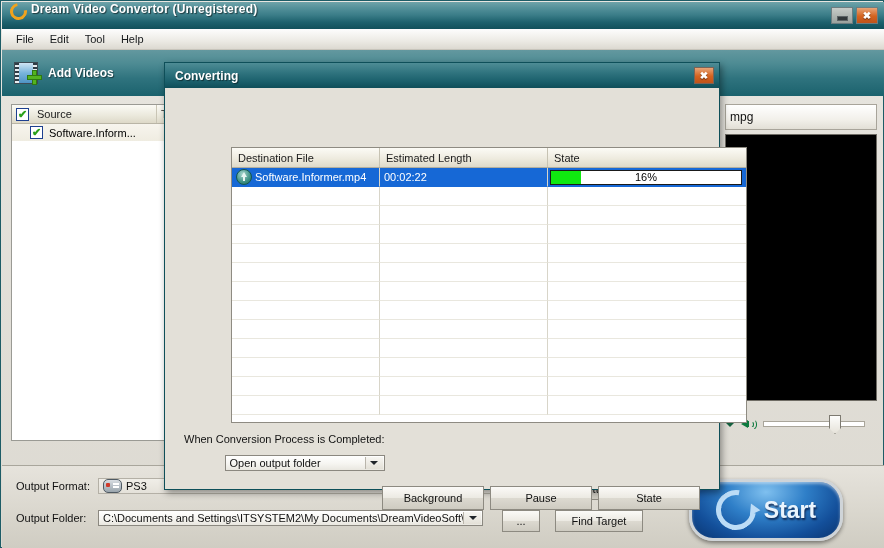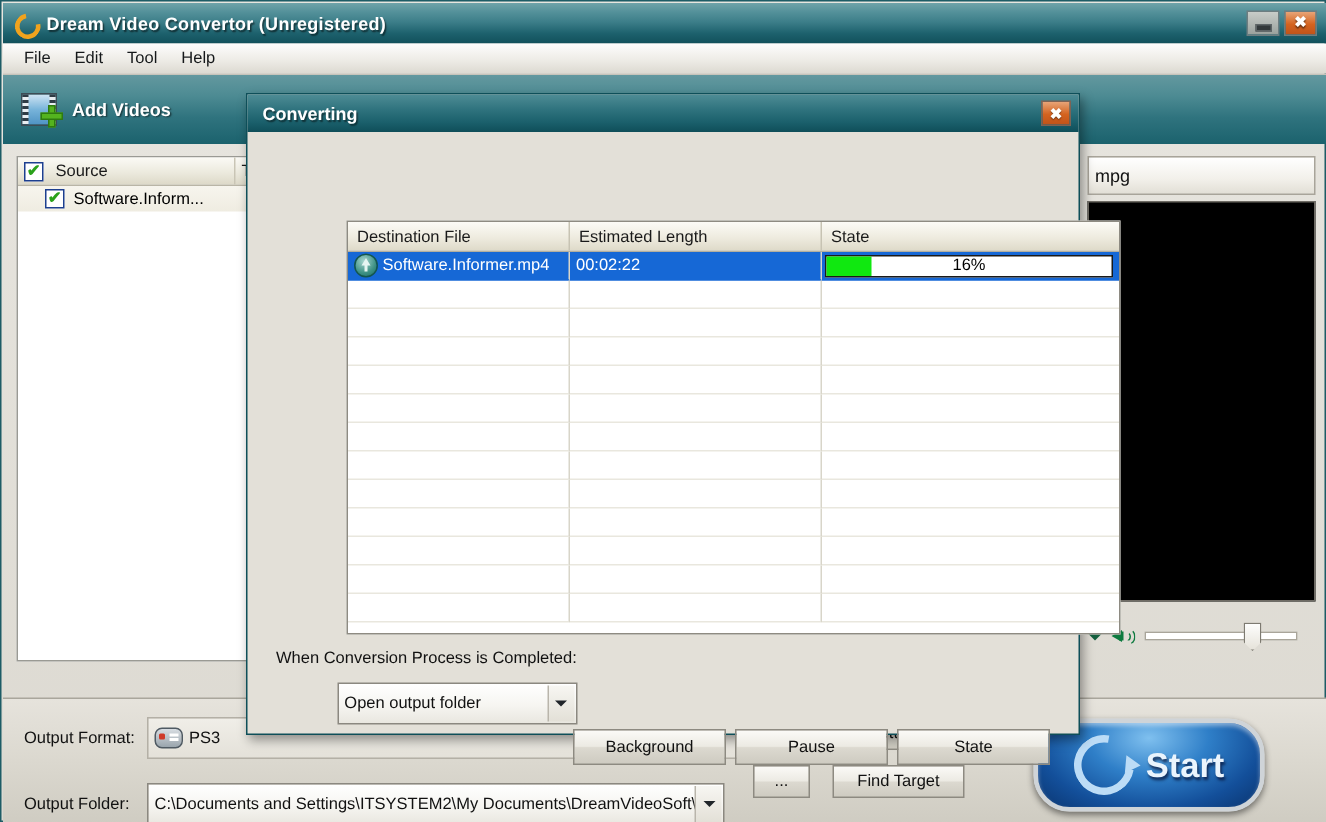--- a/index.html
+++ b/index.html
@@ -22,21 +22,21 @@
     width: 884px; height: 548px;
     box-sizing: border-box;
     border: 1px solid #1d5c66;
     background: linear-gradient(to bottom, #e8e6e0 0%, #dcd9d1 100%);
   }
   .titlebar {
     position: absolute; left: 1px; top: 1px;
     width: 882px; height: 27px;
     background: linear-gradient(to bottom,
         #6fa3a9 0%, #54919a 22%, #3b7d88 48%, #1d616d 75%, #11505b 100%);
-    display: flex; align-items: center;
+    display: flex; 
   }
   .title-logo {
     width: 16px; height: 16px; margin-left: 7px; margin-right: 6px;
     position: relative; flex: none;
   }
   .title-logo::before {
     content: ""; position: absolute; left: 1px; top: 1px;
     width: 11px; height: 11px; border-radius: 50%;
     border: 3px solid #f0a31e; border-top-color: transparent;
     transform: rotate(35deg);
@@ -214,21 +214,21 @@
 
   
   .bottom-bar {
     position: absolute; left: 1px; top: 464px; width: 882px; height: 83px;
     background: linear-gradient(to bottom, #e6e3dc 0%, #dbd8cf 50%, #cfccc2 100%);
     border-top: 1px solid #a9a69c;
   }
   .bb-row { position: absolute; display: flex; align-items: center; }
   .bb-label { font-size: 11px; color: #111; }
   .combo {
-    height: 28px; box-sizing: border-box;
+    height: 16px; box-sizing: border-box;
     background: linear-gradient(to bottom, #ffffff 0%, #f6f5f1 55%, #e9e7e0 100%);
     border: 1px solid #8b8880;
     display: flex; align-items: center; font-size: 11px; color: #111;
     position: relative; padding-left: 4px; overflow: hidden; white-space: nowrap;
   }
   .combo.flat {
     background: linear-gradient(to bottom,#f0eee8 0%, #e4e1d9 100%);
     border: 1px solid #b4b0a6;
   }
   .combo-arrow {
@@ -453,21 +453,21 @@
         <span class="bb-label" style="width:82px;">Output Format:</span>
         <span class="combo flat" style="width:430px;">
           <span class="gamepad"></span>
           <span>PS3</span>
           <span class="combo-arrow">
               <span class="caret-dn"></span>
             </span>
         </span>
       </div>
 
-      <div class="bb-row" style="left:14px; top:44px;margin-top:12px;">
+      <div class="bb-row" style="left:14px; top:44px;">
         <span class="bb-label" style="width:82px;">Output Folder:</span>
         <span class="combo" style="width:385px;">
           <span>C:\Documents and Settings\ITSYSTEM2\My Documents\DreamVideoSoft\Ou</span>
           <span class="combo-arrow">
               <span class="caret-dn"></span>
             </span>
         </span>
       </div>
 
       <div class="btn" style="position:absolute; left:500px; top:44px; width:38px;">...</div>

